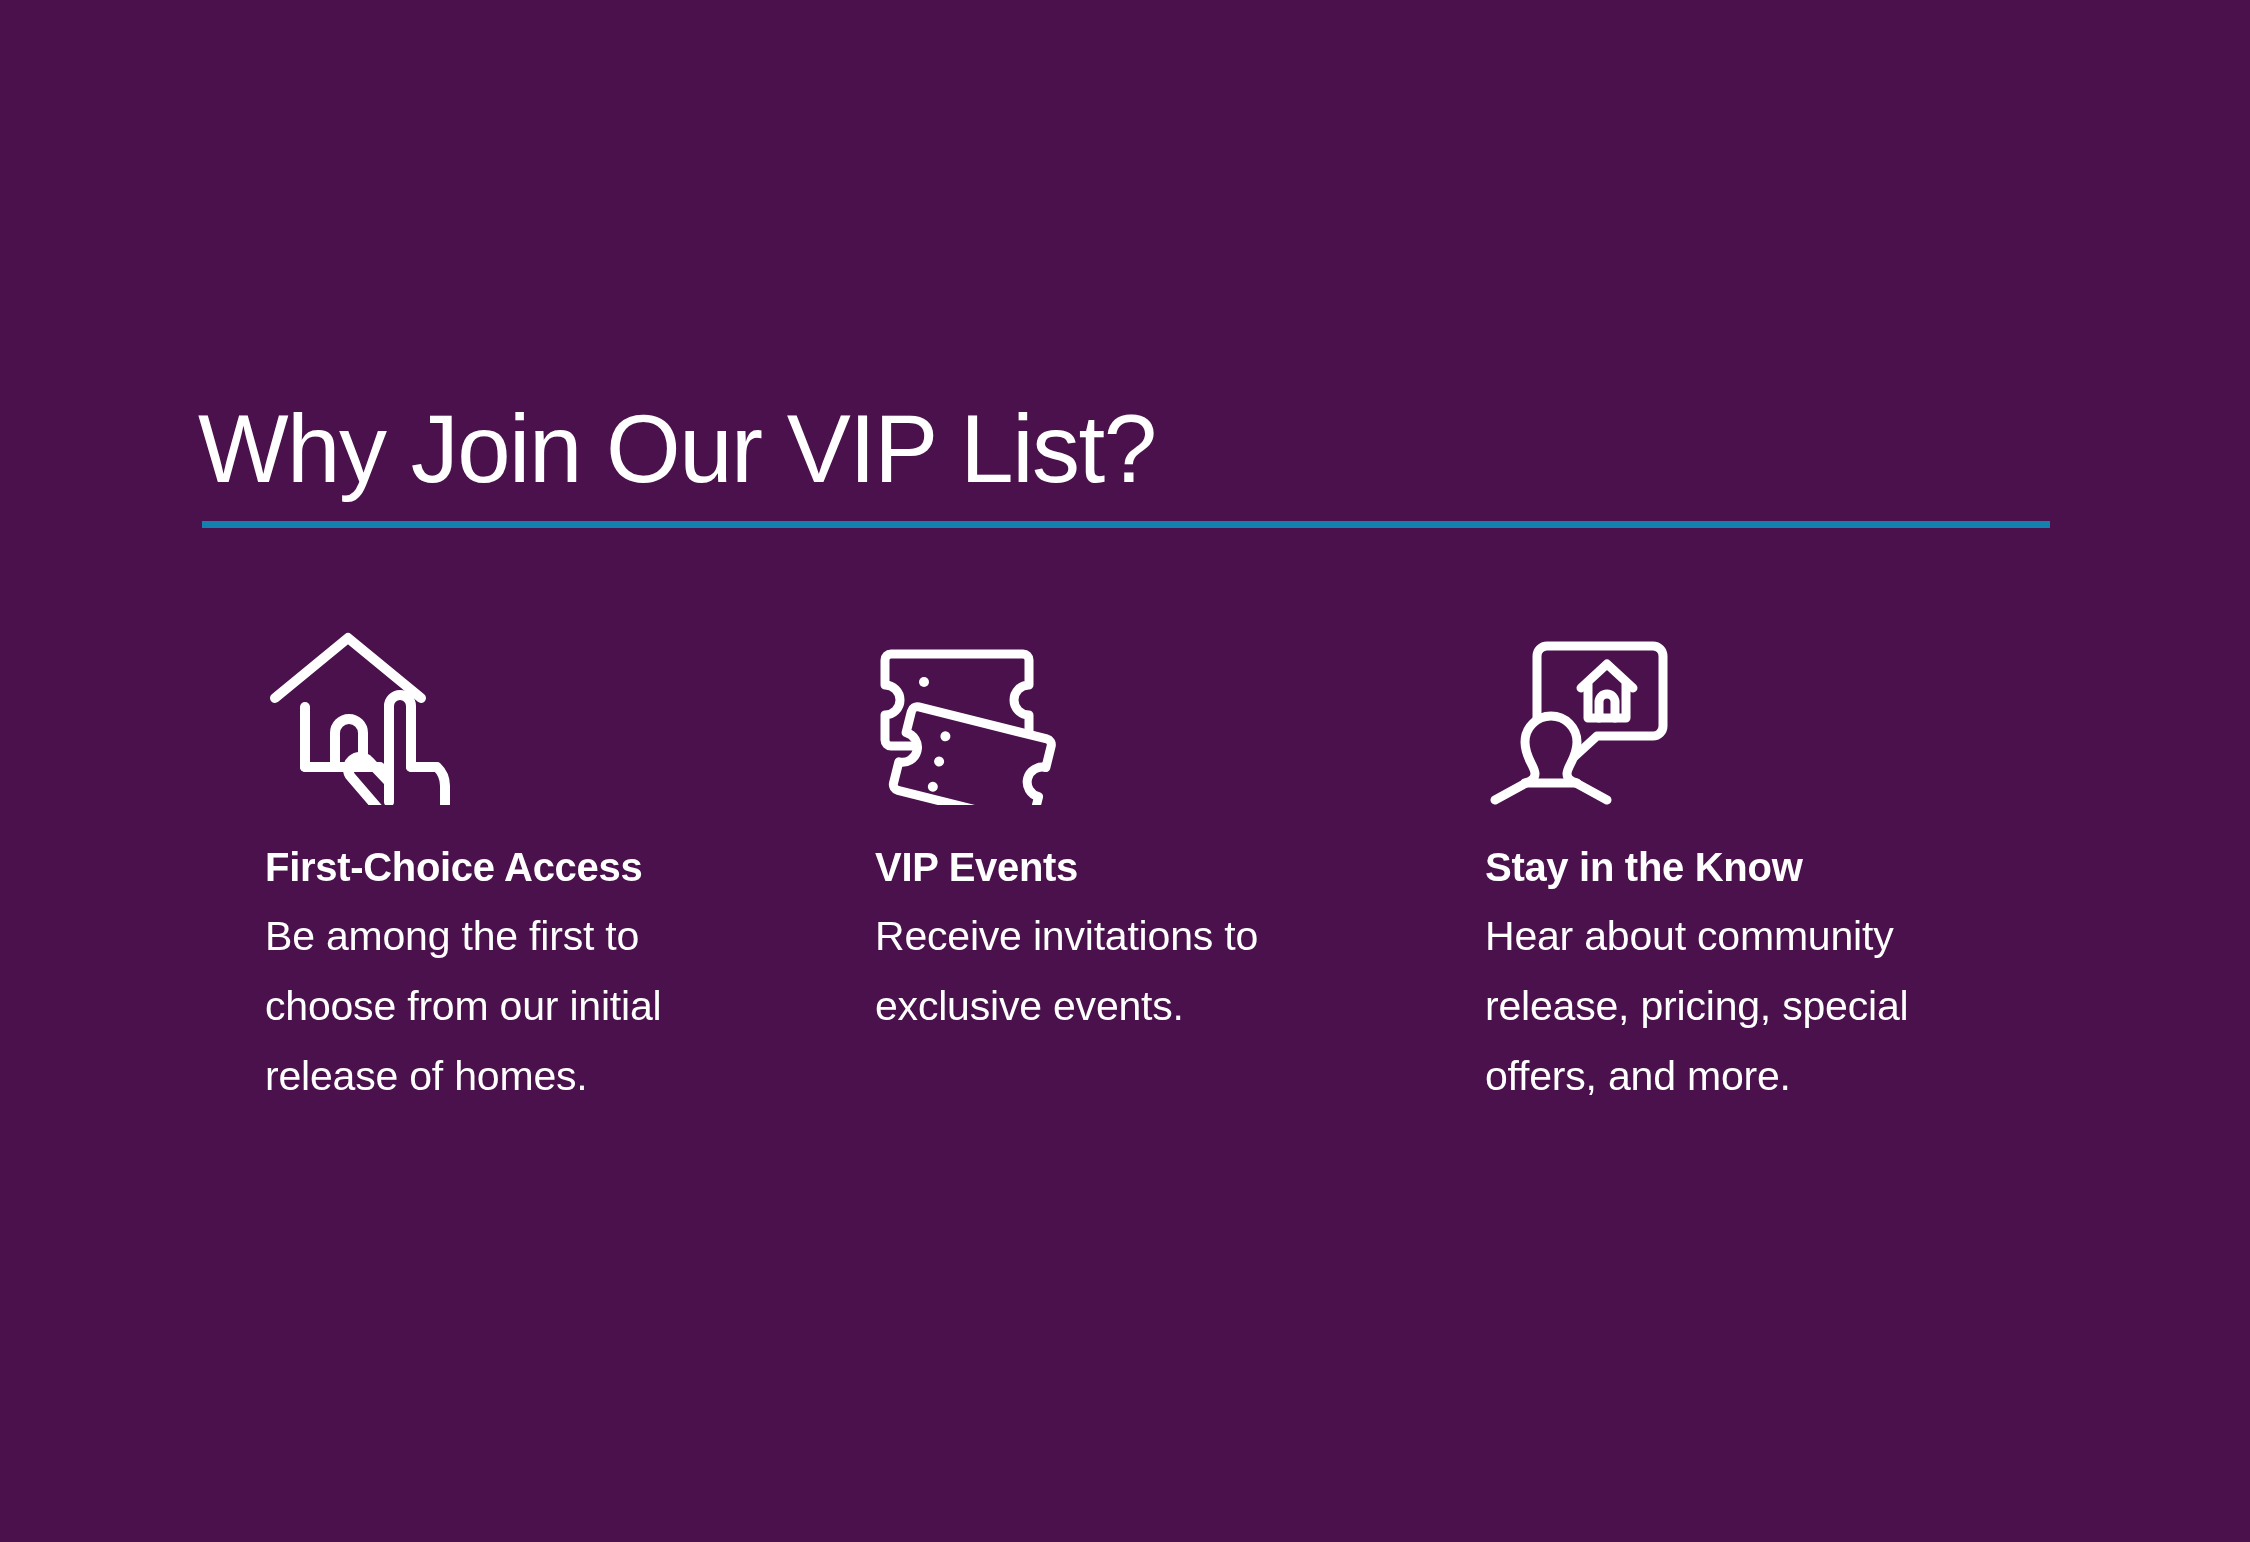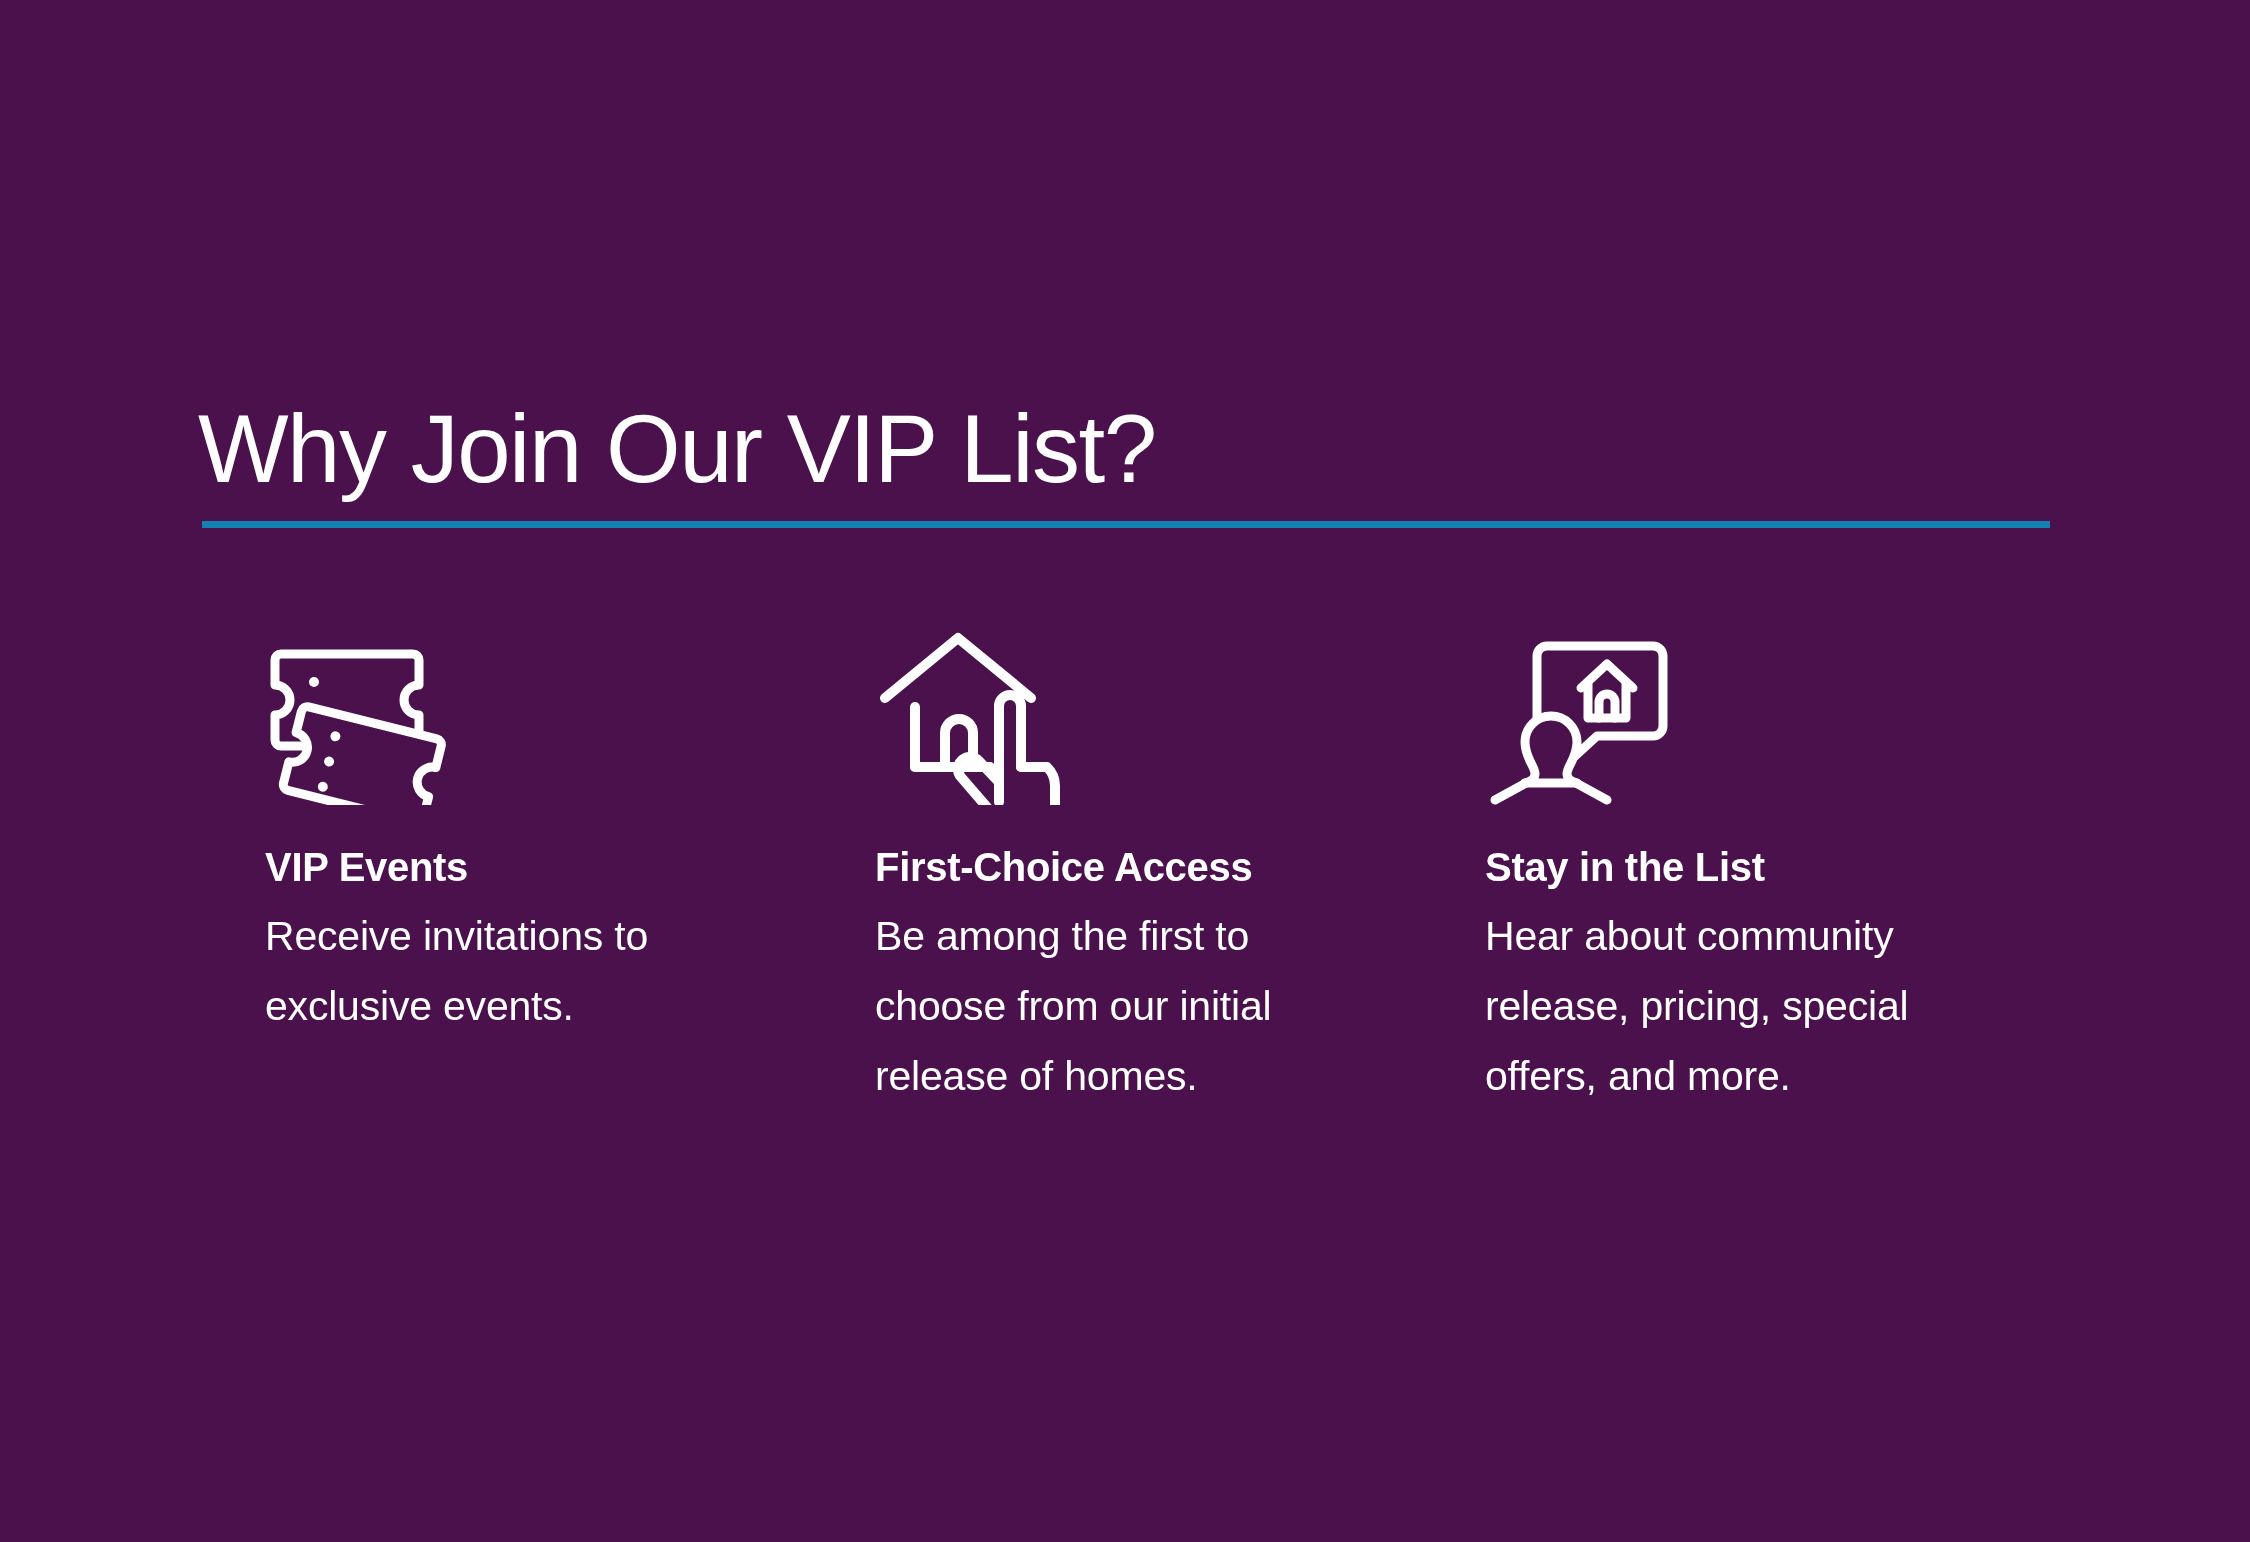--- a/index.html
+++ b/index.html
@@ -99,20 +99,44 @@
 <body>
 
 <div class="slide">
 
   <h1 class="page-title">Why Join Our VIP List?</h1>
 
   <div class="divider"></div>
 
   <div class="columns">
 
+    <div class="column col-1">
+      <div class="icon-wrap">
+        <svg width="190" height="175" viewBox="0 0 190 175" fill="none" stroke="#ffffff" stroke-width="10" stroke-linecap="round" stroke-linejoin="round">
+
+          <path d="M10 68 L83 8 L156 68"></path>
+
+          <path d="M40 77 L40 137"></path>
+
+          <path d="M40 137 L115 137"></path>
+
+          <path d="M70 137 L70 103 A14 14 0 0 1 98 103 L98 137"></path>
+
+          <path d="M124 76 L124 172"></path>
+          <path d="M124 76 A11 11 0 0 1 146 76 L146 137"></path>
+
+          <path d="M146 137 L172 137 A26 26 0 0 1 180 156 L180 175"></path>
+
+          <path d="M124 152 L104 131 A12 12 0 0 0 86 147 L123 190"></path>
+        </svg>
+      </div>
+      <div class="card-title">First-Choice Access</div>
+      <div class="card-body">Be among the first to choose from our initial release of homes.</div>
+    </div>
+
     <div class="column col-2">
       <div class="icon-wrap">
         <svg width="190" height="175" viewBox="0 0 190 175" fill="none" stroke="#ffffff" stroke-width="9" stroke-linecap="round" stroke-linejoin="round">
 
           <path d="M16 24 h132 a6 6 0 0 1 6 6 v25
                    a15 15 0 0 0 0 30 v25
                    a6 6 0 0 1 -6 6 h-132
                    a6 6 0 0 1 -6 -6 v-25
                    a15 15 0 0 0 0 -30 v-25
                    a6 6 0 0 1 6 -6 z"></path>
@@ -129,44 +153,20 @@
             <circle cx="67" cy="114" r="5" fill="#ffffff" stroke="none"></circle>
             <circle cx="67" cy="140" r="5" fill="#ffffff" stroke="none"></circle>
             <circle cx="67" cy="166" r="5" fill="#ffffff" stroke="none"></circle>
           </g>
         </svg>
       </div>
       <div class="card-title">VIP Events</div>
       <div class="card-body">Receive invitations to exclusive events.</div>
     </div>
 
-    <div class="column col-1">
-      <div class="icon-wrap">
-        <svg width="190" height="175" viewBox="0 0 190 175" fill="none" stroke="#ffffff" stroke-width="10" stroke-linecap="round" stroke-linejoin="round">
-
-          <path d="M10 68 L83 8 L156 68"></path>
-
-          <path d="M40 77 L40 137"></path>
-
-          <path d="M40 137 L115 137"></path>
-
-          <path d="M70 137 L70 103 A14 14 0 0 1 98 103 L98 137"></path>
-
-          <path d="M124 76 L124 172"></path>
-          <path d="M124 76 A11 11 0 0 1 146 76 L146 137"></path>
-
-          <path d="M146 137 L172 137 A26 26 0 0 1 180 156 L180 175"></path>
-
-          <path d="M124 152 L104 131 A12 12 0 0 0 86 147 L123 190"></path>
-        </svg>
-      </div>
-      <div class="card-title">First-Choice Access</div>
-      <div class="card-body">Be among the first to choose from our initial release of homes.</div>
-    </div>
-
     <div class="column col-3">
       <div class="icon-wrap">
         <svg width="190" height="175" viewBox="0 0 190 175" fill="none" stroke="#ffffff" stroke-width="9" stroke-linecap="round" stroke-linejoin="round">
 
           <path d="M62 16 h106 a10 10 0 0 1 10 10 v70 a10 10 0 0 1 -10 10
                    h-56 l-24 22 v-22 h-26 a10 10 0 0 1 -10 -10
                    v-70 a10 10 0 0 1 10 -10 z" fill="#4a114c"></path>
 
           <path d="M96 58 L122 34 L148 58"></path>
           <path d="M103 54 L103 88 h38 L141 54"></path>
@@ -176,18 +176,18 @@
                    c0 16 -10 24 -10 32
                    c0 7 10 9 10 9
                    L40 153
                    s10 -2 10 -9
                    c0 -8 -10 -16 -10 -32 z" fill="#4a114c"></path>
 
           <path d="M41 153 L10 170"></path>
           <path d="M91 153 L122 170"></path>
         </svg>
       </div>
-      <div class="card-title">Stay in the List</div>
+      <div class="card-title">Stay in the Know</div>
       <div class="card-body">Hear about community release, pricing, special offers, and more.</div>
     </div>
 
   </div>
 </div>
 
 </body></html>

